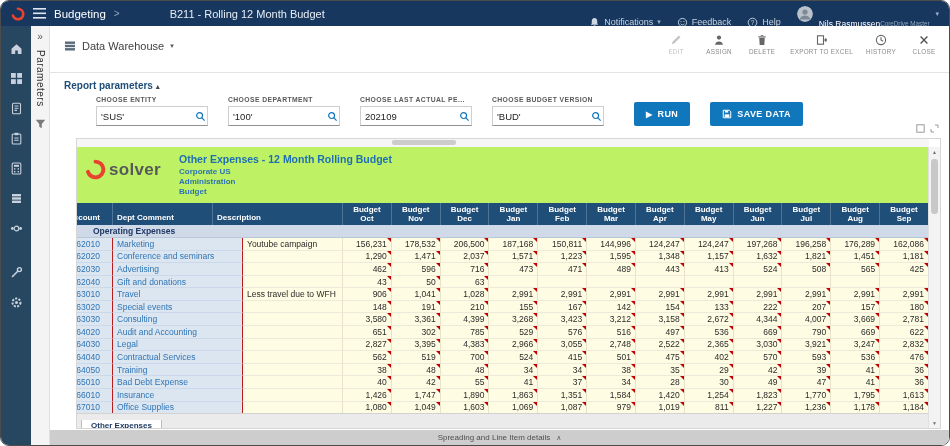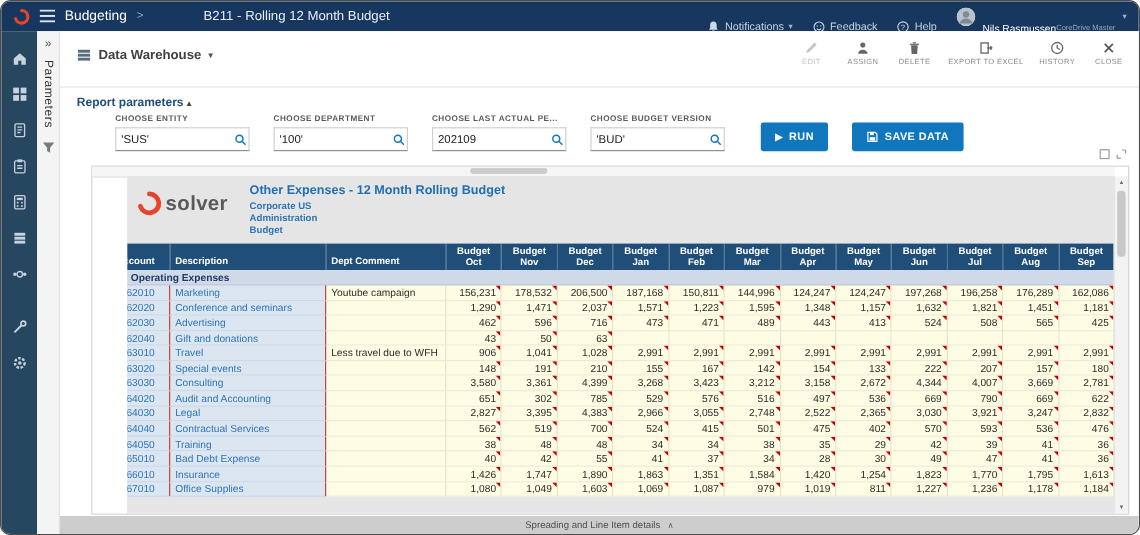--- a/index.html
+++ b/index.html
@@ -28,21 +28,21 @@
   .sb-icon{width:13px;height:13px;display:flex;cursor:pointer;}
   .sb-gap{margin-top:14px;}
   .pstrip{width:18px;background:#f4f4f4;border-right:1px solid #e1e1e1;flex:none;display:flex;
     flex-direction:column;align-items:center;padding-top:6px;}
   .chev{font-size:10px;color:#555;cursor:pointer;line-height:10px;}
   .pstrip-label{writing-mode:vertical-rl;font-size:10px;color:#333;margin-top:8px;cursor:pointer;letter-spacing:.5px;}
   .funnel{margin-top:8px;width:11px;height:11px;}
   .main{flex:1;position:relative;background:#fff;overflow:hidden;}
   
   .toolbar{position:absolute;top:8px;left:14px;right:10px;display:flex;align-items:flex-start;}
-  .source{display:flex;align-items:center;gap:6px;font-size:11px;font-weight:bold;color:#3f3f3f;cursor:pointer;margin-top:6px;}
+  .source{display:flex;align-items:center;gap:6px;font-size:11px;font-weight:normal;color:#3f3f3f;cursor:pointer;margin-top:6px;}
   .source .caret{font-size:7px;color:#555;}
   .tools{margin-left:auto;display:flex;gap:13px;}
   .tool{display:flex;flex-direction:column;align-items:center;gap:2px;cursor:pointer;min-width:30px;}
   .tool-label{font-size:6.3px;color:#8a8a8a;letter-spacing:.3px;white-space:nowrap;}
   .tool.disabled .tool-label{color:#c3c3c3;}
   .divider{position:absolute;top:46px;left:0;right:0;border-top:1px solid #e3e3e3;}
   
   .rp-header{position:absolute;top:54px;left:14px;font-size:10px;font-weight:bold;color:#1f4e79;cursor:pointer;}
   .rp-header .caret{font-size:7px;color:#444;margin-left:3px;}
   .param-row{position:absolute;top:70px;left:14px;display:flex;gap:20px;align-items:flex-end;margin-left:32px;}
@@ -59,21 +59,21 @@
   .mini-icons{position:absolute;top:98px;right:10px;display:flex;gap:5px;}
   .mini-icons span{width:9px;height:9px;display:flex;cursor:pointer;}
   
   .report{position:absolute;top:112px;left:26px;right:8px;bottom:16px;border:1px solid #d6d6d6;background:#fff;}
   .hscroll{position:absolute;top:0;left:0;right:11px;height:8px;background:#f6f6f6;border-bottom:1px solid #e3e3e3;cursor:pointer;}
   .hthumb{position:absolute;left:37%;top:1px;width:64px;height:5px;background:#cccccc;border-radius:2px;cursor:grab;}
   .vscroll{position:absolute;top:8px;right:0;bottom:0;width:11px;background:#f3f3f3;border-left:1px solid #e0e0e0;cursor:pointer;}
   .varr{display:block;height:10px;font-size:5px;color:#707070;text-align:center;line-height:10px;}
   .varr.down{position:absolute;bottom:0;left:0;right:0;}
   .vthumb{position:absolute;top:12px;left:2px;right:2px;height:55px;background:#c8c8c8;border-radius:3px;cursor:grab;}
-  .sheet{position:absolute;top:8px;left:0;right:11px;bottom:0;background:#e5e5e5;overflow:hidden;margin-left:29px;}
+  .sheet{position:absolute;top:8px;left:0;right:11px;bottom:0;background:#bef264;overflow:hidden;}
   .sheet-head{position:absolute;top:0;left:0;right:0;height:56px;}
   .logo{position:absolute;left:8px;top:12px;display:flex;align-items:center;gap:3px;}
   .logo-text{font-size:17px;font-weight:bold;color:#58595b;letter-spacing:.3px;}
   .titles{position:absolute;left:102px;top:6px;}
   .rtitle{font-size:10.5px;font-weight:bold;color:#1f6fb5;margin-bottom:2px;white-space:nowrap;}
   .rsub{font-size:8px;font-weight:bold;color:#2e74b5;line-height:10px;}
   
   .grid{position:absolute;top:56px;left:0;right:0;bottom:14px;display:flex;flex-direction:column;}
   .grow{display:flex;}
   .cell{box-sizing:border-box;display:flex;align-items:center;overflow:hidden;white-space:nowrap;}
@@ -82,21 +82,21 @@
   .c-com{width:100px;padding-left:4px;flex:none;}
   .c-val{flex:1;justify-content:flex-end;padding-right:4px;position:relative;}
   .ghead{height:22px;flex:none;}
   .hl{background:#1F4E79;color:#fff;font-weight:bold;font-size:8px;align-items:flex-end;padding-bottom:3px;
     border-right:1px solid rgba(255,255,255,.22);}
   .mcols{flex:1;display:flex;}
   .mh{flex:1;background:#1F4E79;color:#fff;font-weight:bold;font-size:8px;display:flex;flex-direction:column;
     justify-content:center;align-items:center;line-height:9px;border-right:1px solid rgba(255,255,255,.22);
     padding:0;cursor:pointer;}
   .section{height:12px;flex:none;background:#cfd9e8;color:#1f3864;font-weight:bold;font-size:8.5px;
-    display:flex;align-items:center;padding-left:3px;border-bottom:1px solid #b9c7da;}
+    display:flex;align-items:center;padding-left:16px;border-bottom:1px solid #b9c7da;}
   .gbody{flex:1;display:flex;flex-direction:column;}
   .drow{flex:1;display:flex;font-size:8.5px;min-height:0;}
   .ca,.cd{background:#dce6f1;color:#2e75b6;border-right:1px solid #b91c1c;border-bottom:1px solid #ccd9ea;}
   .cc,.cv{background:#fefce2;color:#2b2b2b;border-right:1px solid #e7e2c9;border-bottom:1px solid #edeada;}
   .tri::after{content:"";position:absolute;top:0;right:0;border-left:4px solid transparent;border-top:4px solid #C00000;}
   .tabbar{position:absolute;left:0;right:0;bottom:0;height:14px;background:#ebebeb;border-top:1px solid #d2d2d2;}
   .sheettab{display:inline-block;margin-left:4px;background:#fff;border:1px solid #bcbcbc;border-top:none;
     border-bottom:2px solid #1F4E79;padding:0 9px;font-size:8px;font-weight:bold;color:#17365d;height:11px;
     line-height:11px;cursor:pointer;}
   
@@ -400,22 +400,22 @@
               <div class="rtitle">Other Expenses - 12 Month Rolling Budget</div>
               <div class="rsub">Corporate US</div>
               <div class="rsub">Administration</div>
               <div class="rsub">Budget</div>
             </div>
           </div>
 
           <div class="grid">
             <div class="grow ghead">
               <div class="cell c-acct hl">Account</div>
+              <div class="cell c-com hl">Dept Comment</div>
               <div class="cell c-desc hl">Description</div>
-              <div class="cell c-com hl">Dept Comment</div>
               <div class="mcols">
                   <div class="cell mh">
                     <span>Budget</span>
                     <span>Oct</span>
                   </div>
                   <div class="cell mh">
                     <span>Budget</span>
                     <span>Nov</span>
                   </div>
                   <div class="cell mh">
@@ -698,20 +698,23 @@
                   <div class="cell c-val cv tri">1,019</div>
                   <div class="cell c-val cv tri">811</div>
                   <div class="cell c-val cv tri">1,227</div>
                   <div class="cell c-val cv tri">1,236</div>
                   <div class="cell c-val cv tri">1,178</div>
                   <div class="cell c-val cv tri">1,184</div>
                 </div>
               </div>
           </div>
 
+          <div class="tabbar">
+            <span class="sheettab">Other Expenses</span>
+          </div>
         </div>
 
         <div class="vscroll">
           <span class="varr">▲</span>
           <div class="vthumb"></div>
           <span class="varr down">▼</span>
         </div>
       </div>
 
       <div class="bottom-bar">

